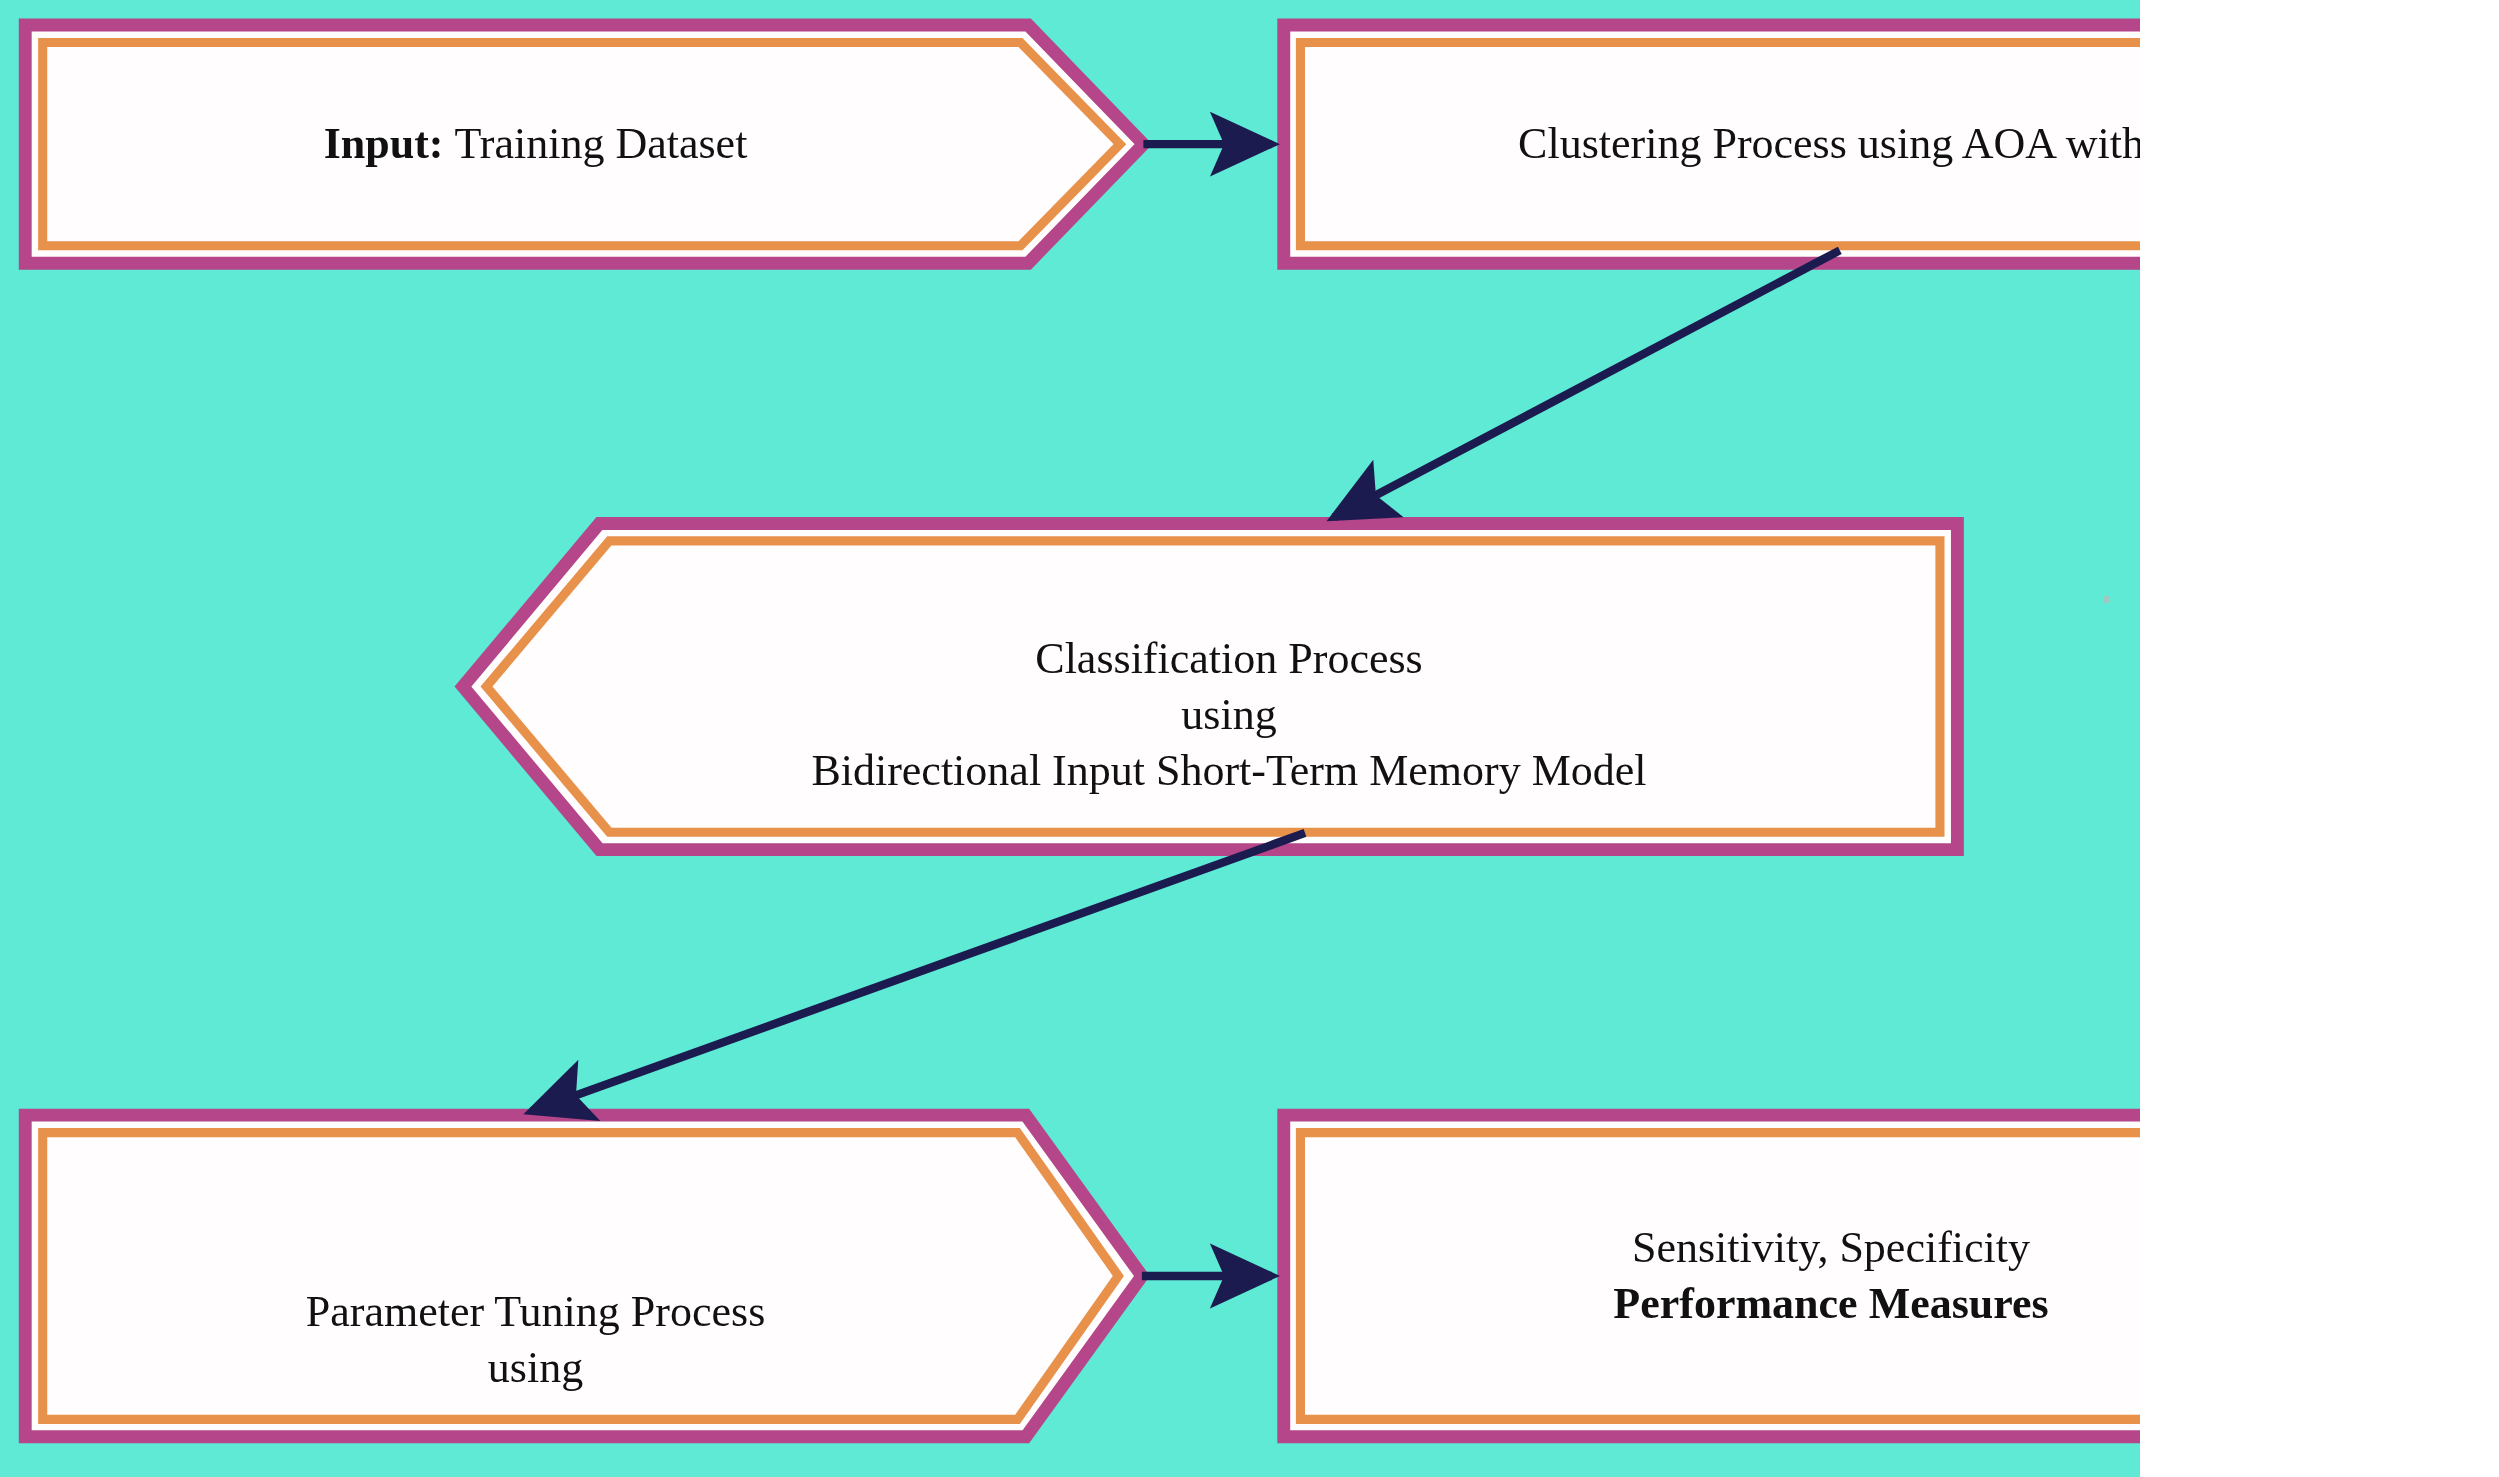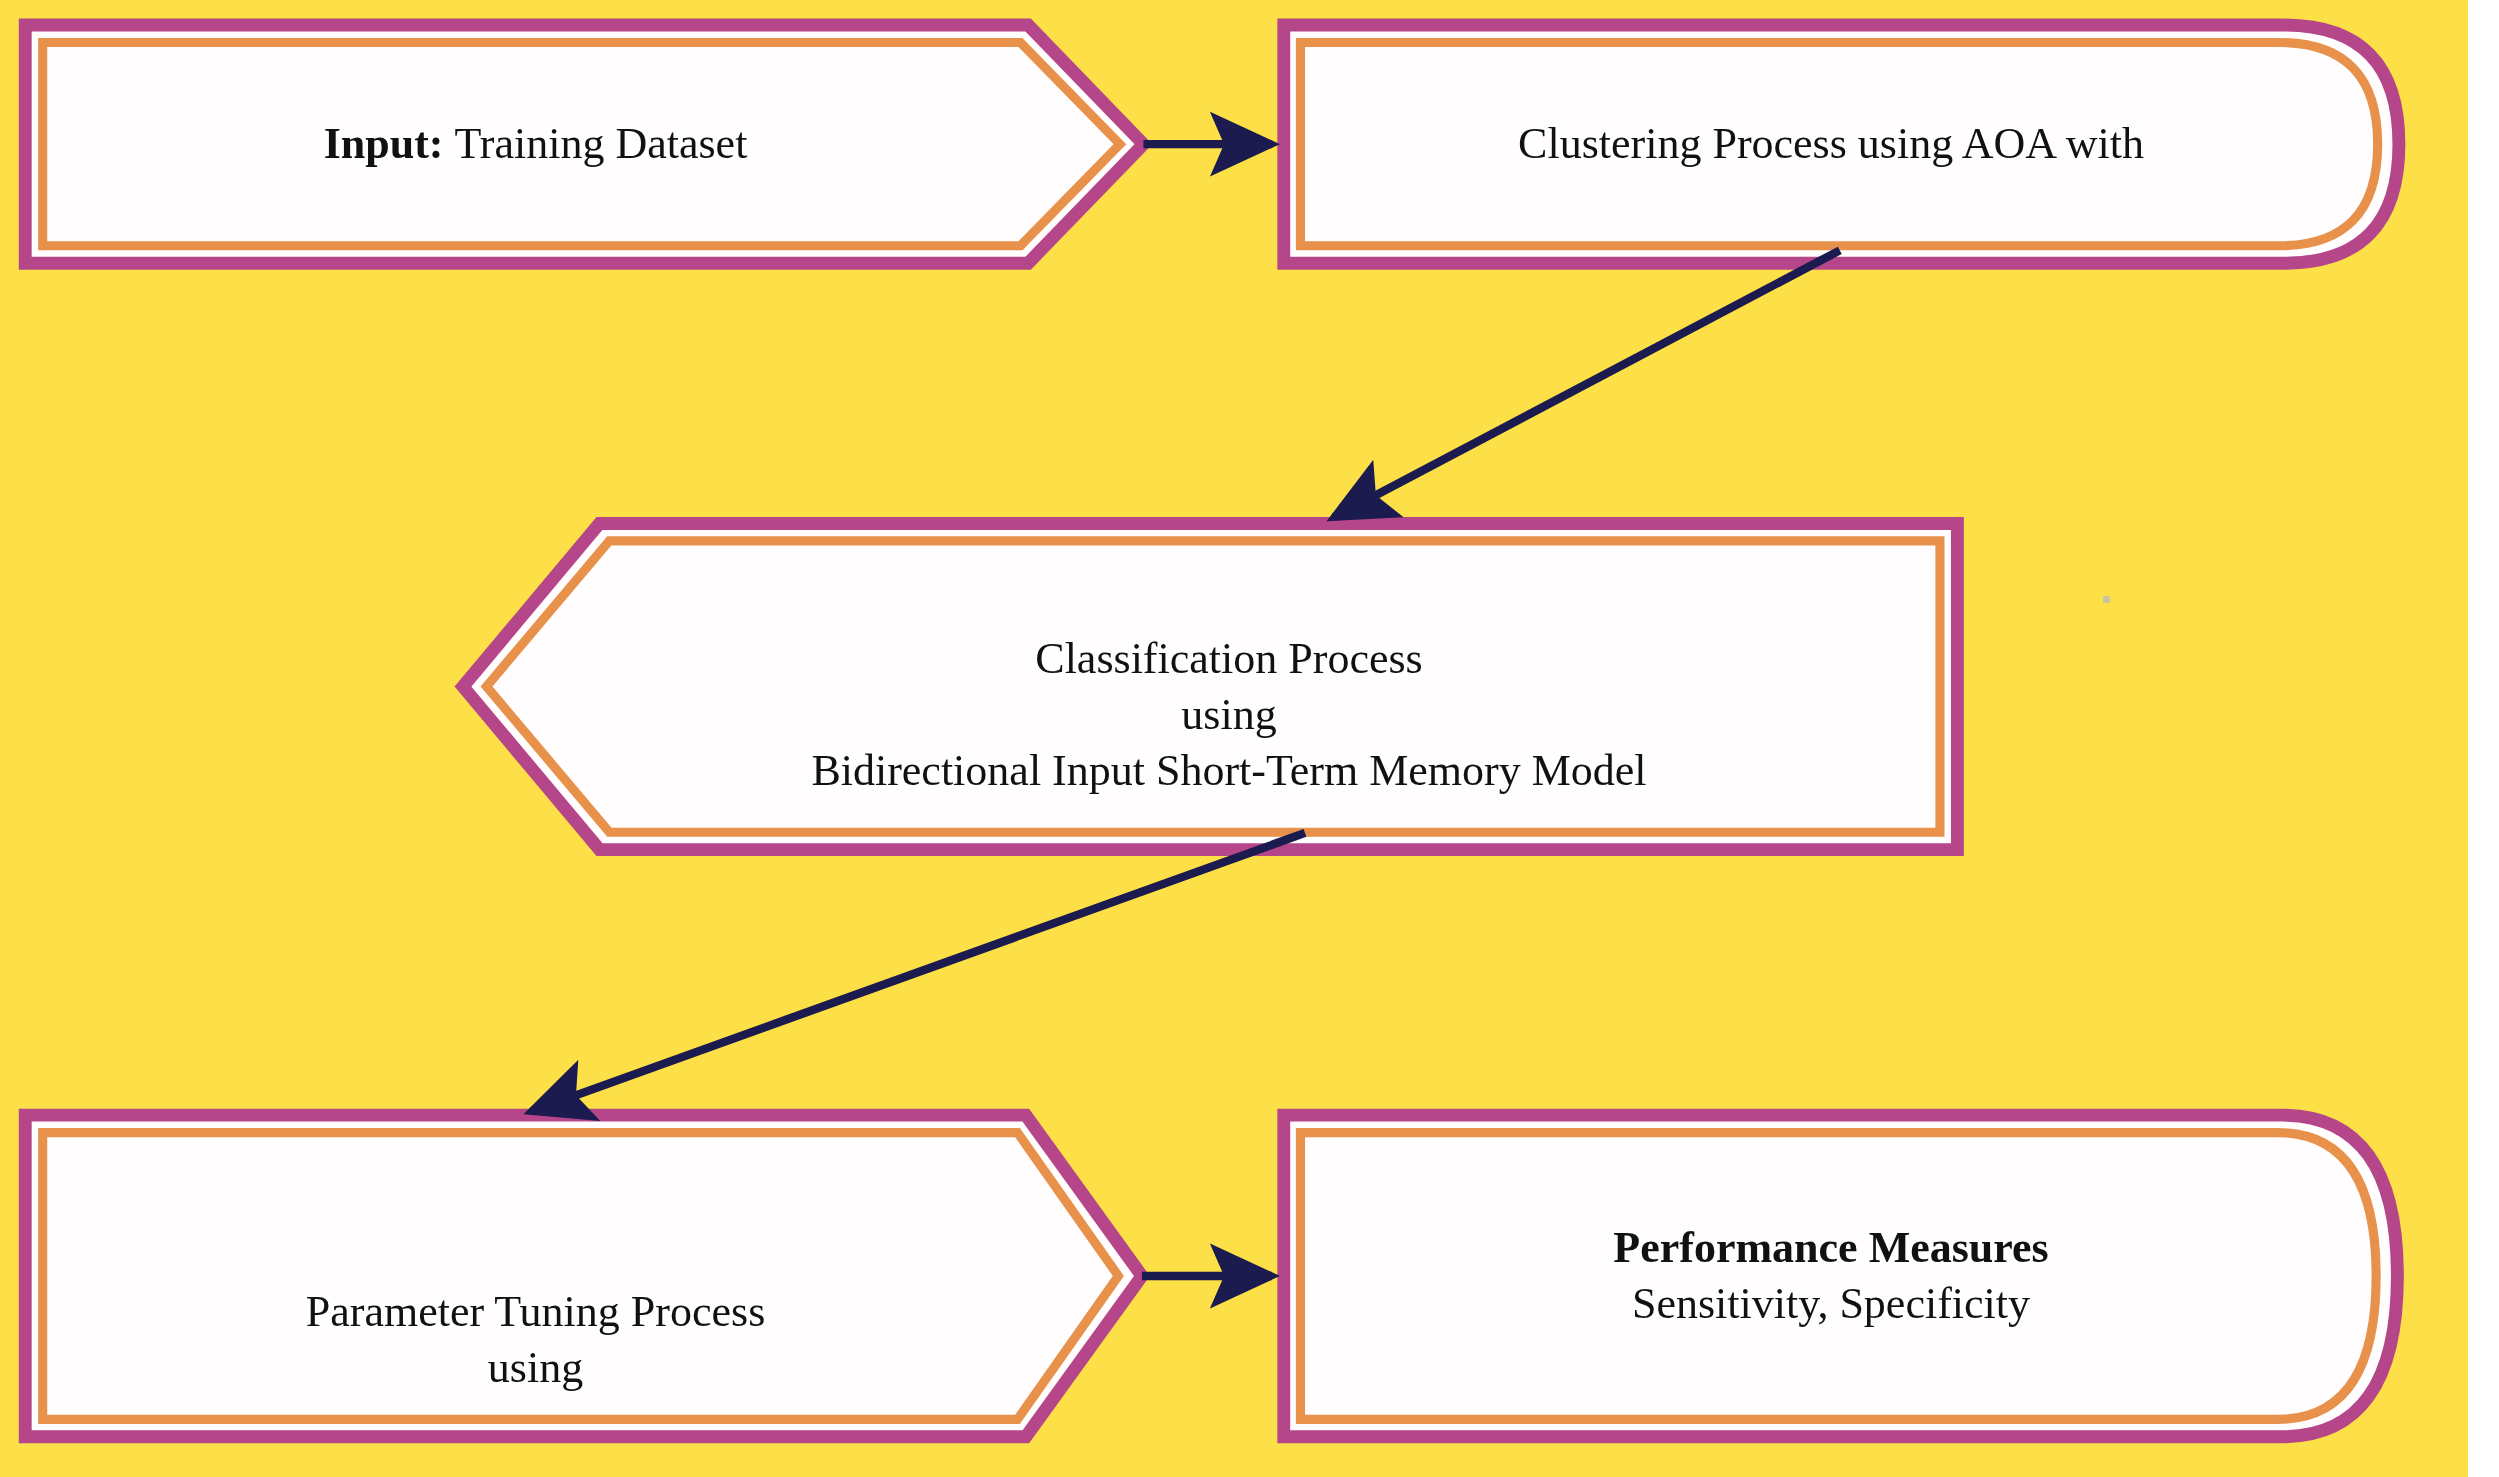--- a/index.html
+++ b/index.html
@@ -5,23 +5,23 @@
   html, body {
     margin: 0;
     padding: 0;
     background: #ffffff;
   }
   body {
     font-family: "Liberation Serif", "DejaVu Serif", serif;
   }
   #canvas {
     position: relative;
-    width: 2468px;
+    width: 2140px;
     height: 1477px;
-    background: #fde047;
+    background: #5eead4;
     overflow: hidden;
   }
   #shapes {
     position: absolute;
     left: 0;
     top: 0;
     width: 2500px;
     height: 1477px;
   }
   .node-text {
@@ -108,20 +108,20 @@
     <span class="line tl">using</span>
     <span class="line tl">Bidirectional Input Short-Term Memory Model</span>
   </div>
 
   <div class="node-text" style="left:46px; top:1179px; width:979px; height:322px;">
     <span class="line tl">Parameter Tuning Process</span>
     <span class="line tl">using</span>
   </div>
 
   <div class="node-text" style="left:1300px; top:1115px; width:1062px; height:322px;">
+    <span class="line tl">Sensitivity, Specificity</span>
     <span class="line tl b">Performance Measures</span>
-    <span class="line tl">Sensitivity, Specificity</span>
   </div>
 
   <div class="dot-artifact" style="left:2103px; top:596px;"></div>
 
 </div>
 
 
 </body></html>

